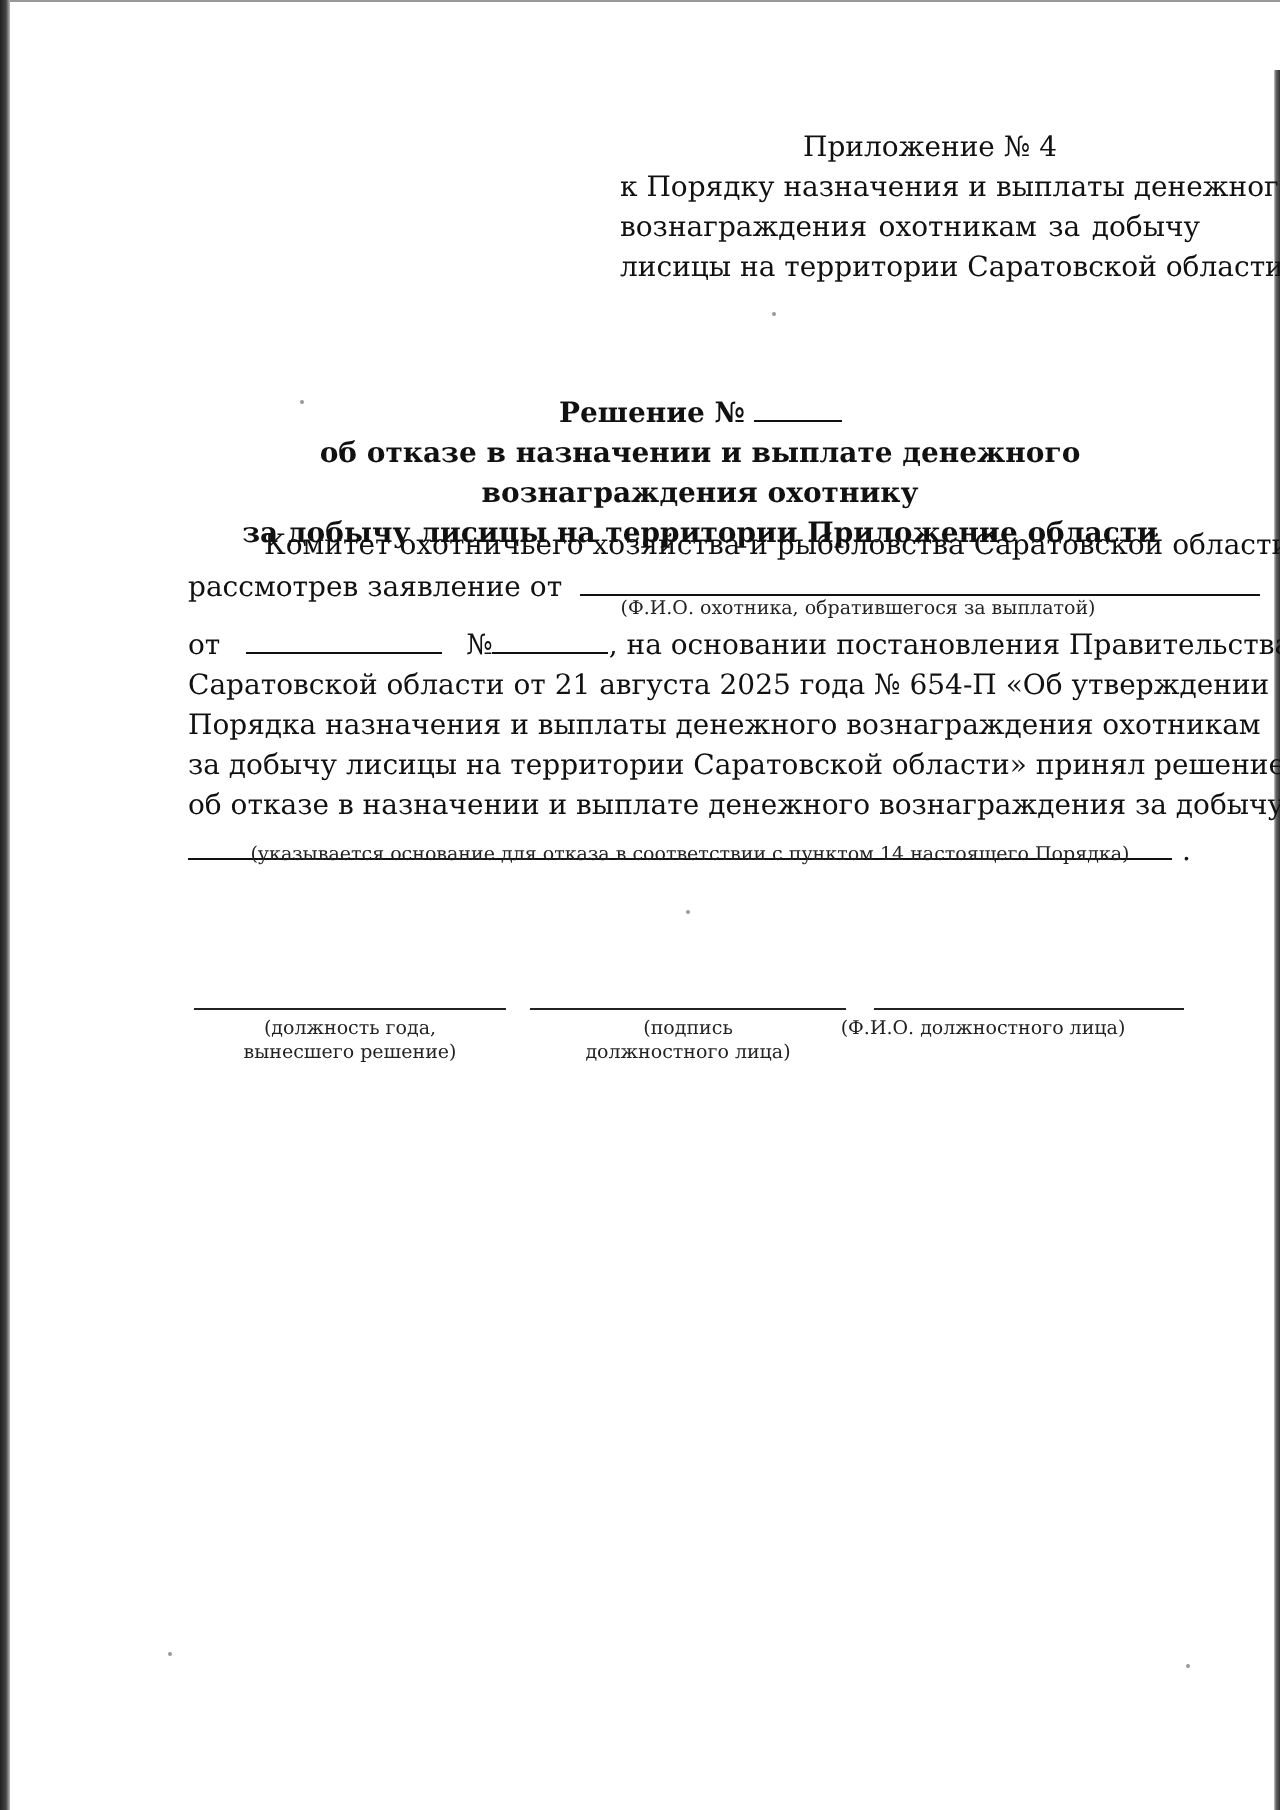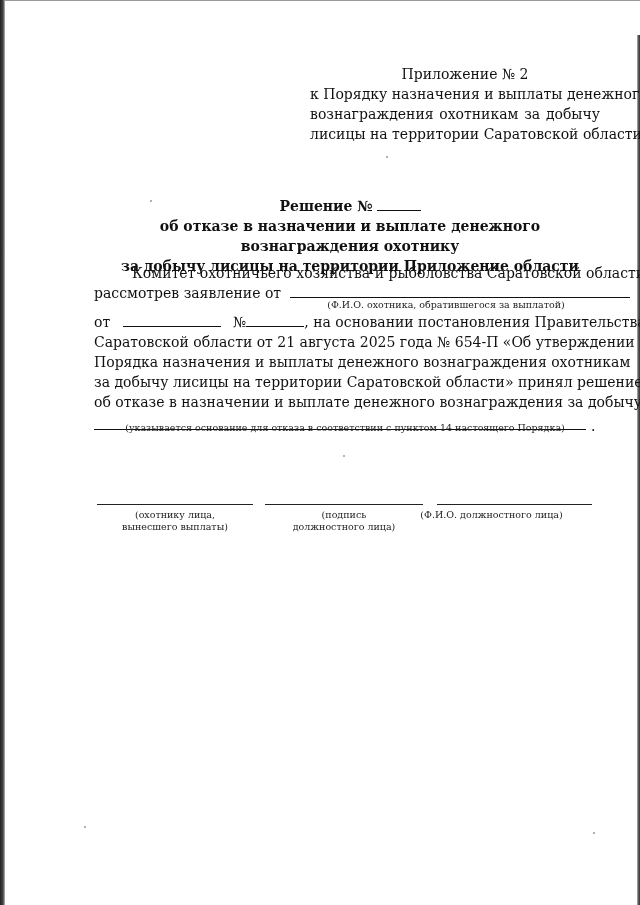--- a/index.html
+++ b/index.html
@@ -148,21 +148,21 @@
   </style>
 </head>
 <body>
 
 <div class="page">
   <div class="scan-edge-top"></div>
   <div class="scan-edge-left"></div>
   <div class="scan-edge-right"></div>
 
   <div class="appendix">
-    <div class="appendix-title">Приложение № 2</div>
+    <div class="appendix-title">Приложение № 4</div>
     <span class="appendix-line">к Порядку назначения и выплаты денежного</span>
     <span class="appendix-line" style="display:block;">вознаграждения охотникам за добычу</span>
     <span class="appendix-line last" style="display:block;">лисицы на территории Саратовской области</span>
   </div>
 
   <div class="decision">
     <div>
       <span>Решение №</span><span class="decision-num-blank"></span>
     </div>
     <div>об отказе в назначении и выплате денежного вознаграждения охотнику</div>
@@ -170,43 +170,43 @@
   </div>
 
   <div class="body-text" style="top:263px;">
     <span class="justify-line indent">Комитет охотничьего хозяйства и рыболовства Саратовской области,</span>
     <div style="white-space:nowrap;">
       <span>рассмотрев заявление от</span>
       <span class="blank" style="width:340px; margin-left:4px;"></span>
     </div>
   </div>
 
-  <div class="hint" style="left:306px; top:299px; width:280px;">(Ф.И.О. охотника, обратившегося за выплатой)</div>
+  <div class="hint" style="left:289px; top:299px; width:280px;">(Ф.И.О. охотника, обратившегося за выплатой)</div>
 
   <div class="body-text" style="top:312px;">
     <div style="white-space:nowrap;">
       <span>от</span>
       <span class="blank" style="width:98px; margin-left:8px;"></span>
       <span style="margin-left:8px;">№</span><span class="blank" style="width:58px;"></span><span>, на основании постановления Правительства</span>
     </div>
     <span class="justify-line">Саратовской области от 21 августа 2025 года № 654-П «Об утверждении</span>
     <span class="justify-line">Порядка назначения и выплаты денежного вознаграждения охотникам</span>
     <span class="justify-line">за добычу лисицы на территории Саратовской области» принял решение</span>
     <span class="justify-line">об отказе в назначении и выплате денежного вознаграждения за добычу</span>
   </div>
 
   <div class="full-blank-line"></div>
   <div class="trailing-dot">.</div>
 
   <div class="hint" style="left:100px; top:422px; width:490px;">(указывается основание для отказа в соответствии с пунктом 14 настоящего Порядка)</div>
 
   <div class="sig-line" style="left:97px; width:156px;"></div>
   <div class="sig-caption" style="left:97px; width:156px;">
-    <div>(охотнику лица,</div>
-    <div>вынесшего выплаты)</div>
+    <div>(должность года,</div>
+    <div>вынесшего решение)</div>
   </div>
 
   <div class="sig-line" style="left:265px; width:158px;"></div>
   <div class="sig-caption" style="left:265px; width:158px;">
     <div>(подпись</div>
     <div>должностного лица)</div>
   </div>
 
   <div class="sig-line" style="left:437px; width:155px;"></div>
   <div class="sig-caption" style="left:414px; width:155px;">

